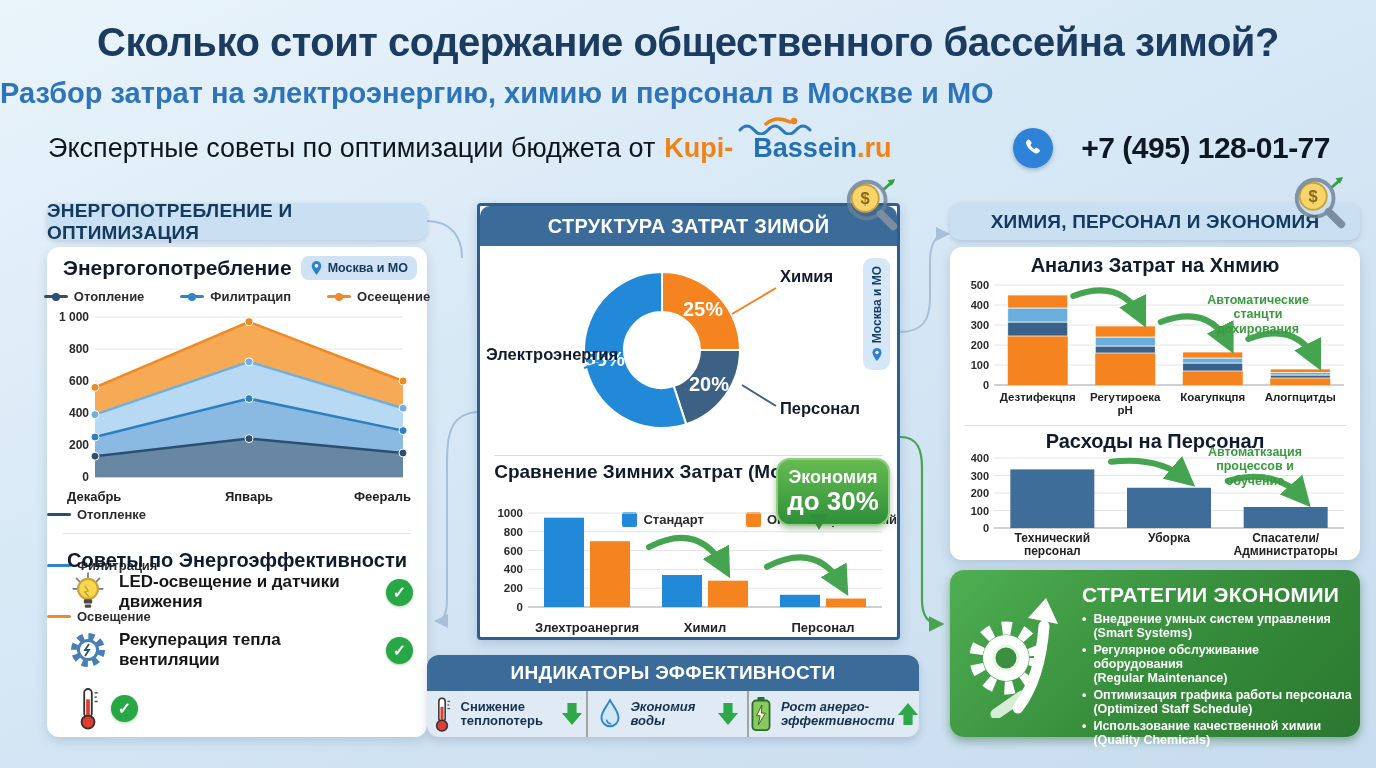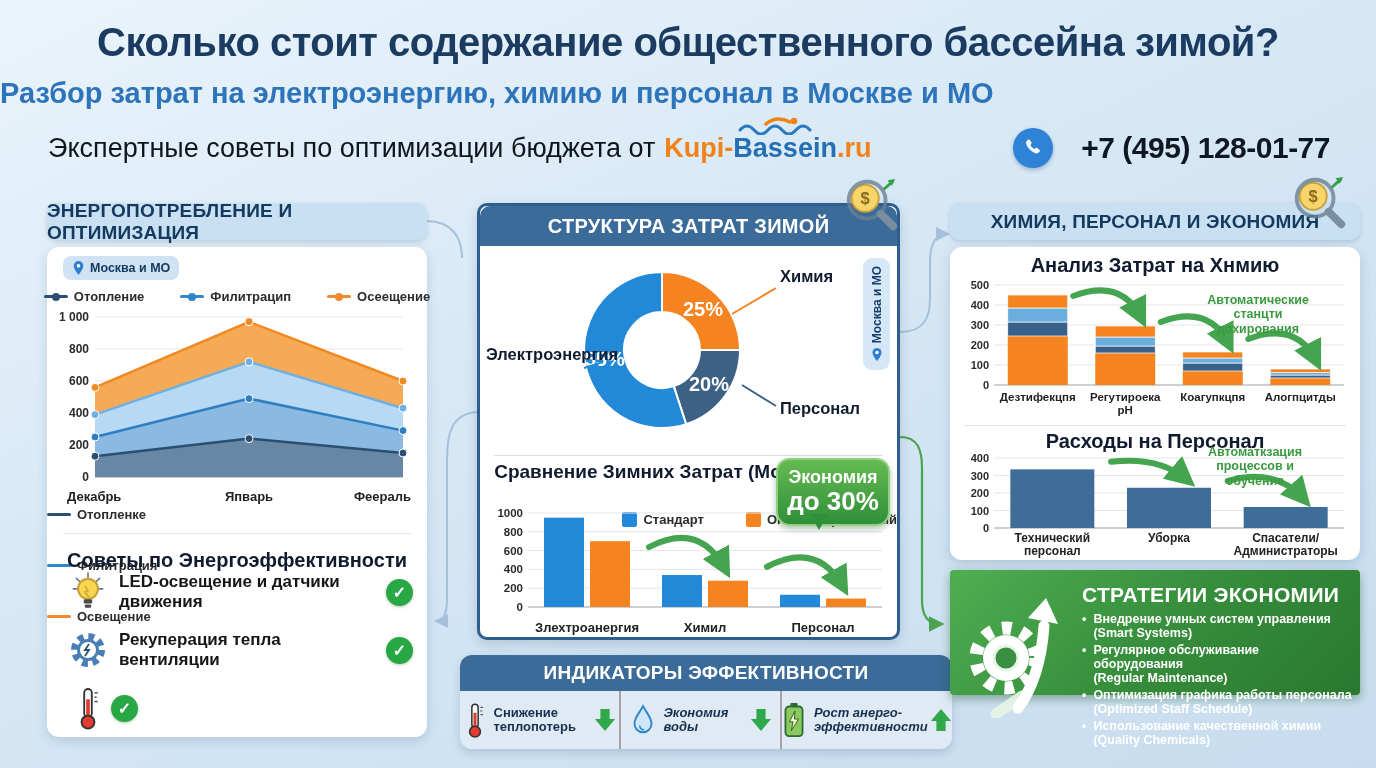--- a/index.html
+++ b/index.html
@@ -12,21 +12,21 @@
   svg text { font-family:"Liberation Sans", sans-serif; }
 
   
   .page-title { position:absolute; top:20px; left:0; width:100%; text-align:center;
     font-size:40px; font-weight:800; color:#1b3c60; letter-spacing:-.5px; }
   .page-subtitle { position:absolute; top:77px; left:0; width:100%; text-align:left;
     font-size:29px; font-weight:700; color:#2e74ba; }
   .tagline { position:absolute; top:133px; left:48px; font-size:27px; color:#10151c;
     display:flex; align-items:baseline; gap:9px; }
   .brand { position:relative; font-weight:800; }
-  .brand .o { color:#f08218; } .brand .b { color:#2470b3; }
+  .brand .o { color:#f08218; } .brand .b { color:#2470b3;margin-left:20px; }
   .brand-wave { position:absolute; left:72px; top:-16px; }
   .phone-wrap { position:absolute; top:128px; right:46px; display:flex; align-items:center; gap:28px; }
   .phone-ico { width:40px; height:40px; border-radius:50%; background:#2e82d8;
     display:flex; align-items:center; justify-content:center; box-shadow:0 2px 4px rgba(20,60,110,.3); }
   .phone-num { font-size:30px; font-weight:800; color:#0f1822; letter-spacing:-.5px; }
 
   
   .chip { position:absolute; background:#c9e0f3; border-radius:10px; display:flex; align-items:center;
     justify-content:center; font-weight:800; color:#153a60; font-size:19px; letter-spacing:.2px;
     box-shadow:0 2px 5px rgba(30,60,100,.18); z-index:2; }
@@ -57,21 +57,21 @@
   .tip-row { position:absolute; left:18px; right:14px; height:46px; display:flex; align-items:center; }
   .tip-ico { width:46px; display:flex; justify-content:center; }
   .tip-label { flex:1; padding-left:8px; font-size:17px; font-weight:700; color:#161616; }
   .check { width:27px; height:27px; border-radius:50%; background:#28a745; color:#fff; flex:none;
     display:flex; align-items:center; justify-content:center; font-size:16px; font-weight:800;
     box-shadow:0 1px 3px rgba(0,80,0,.3); }
   .check::after { content:"✓"; }
 
   
   #card-mid { left:477px; top:203px; width:423px; height:437px; background:#fff;
-    border:3px solid #2d5e8e; border-radius:10px; z-index:2; position:absolute;
+    border:3px solid #2d5e8e; border-radius:4px; z-index:2; position:absolute;
     box-shadow:0 4px 12px rgba(40,70,110,.2); }
   .blue-bar { background:#3b6b99; color:#fff; font-weight:800; display:flex;
     align-items:center; justify-content:center; letter-spacing:.3px; }
   #mid-header { height:40px; font-size:20px; border-radius:10px 10px 0 0; }
   #donut-chart { position:absolute; top:44px; left:0; }
   #mid-loc { position:absolute; top:52px; right:7px; width:27px; height:112px; background:#d6e8f7;
     border-radius:9px; display:flex; flex-direction:column; align-items:center; justify-content:center;
     gap:4px; z-index:3; }
   #mid-loc .vtxt { writing-mode:vertical-rl; transform:rotate(180deg); font-size:12px;
     font-weight:700; color:#16406b; }
@@ -84,21 +84,21 @@
   #cmp-chart { position:absolute; top:303px; left:8px; }
   #savings-badge { position:absolute; left:296px; top:252px; width:114px; padding:7px 4px 9px;
     background:linear-gradient(180deg,#66bb51,#2f8f3a); border-radius:14px; color:#fff;
     text-align:center; z-index:3; box-shadow:0 3px 6px rgba(0,60,0,.3); border:2px solid #8ed07d; }
   #savings-badge .sb1 { font-size:18px; font-weight:800; }
   #savings-badge .sb2 { font-size:26px; font-weight:800; line-height:1.05; }
   #savings-badge::after { content:""; position:absolute; left:32px; bottom:-15px;
     border:9px solid transparent; border-top:16px solid #2f8f3a; }
 
   
-  #card-ind { left:460px; top:655px; width:492px; height:94px; border-radius:12px;
+  #card-ind { left:427px; top:655px; width:492px; height:82px; border-radius:12px;
     background:#dfeaf5; position:absolute; z-index:2; box-shadow:0 4px 10px rgba(40,70,110,.2); }
   #ind-header { height:36px; font-size:19px; border-radius:12px 12px 0 0; }
   .ind-row { position:absolute; top:36px; bottom:0; left:0; right:0; display:flex; align-items:center;justify-content:center; }
   .ind-cell { flex:1; height:100%; display:flex; align-items:center; justify-content:center; gap:8px; }
   .ind-cell + .ind-cell { border-left:2px solid #a3a3a3;font-style:italic; }
   .ind-label { font-size:13px; font-weight:700; color:#15314e; line-height:1.1; }
   .ind-cell:nth-child(1) .ind-label { width:92px; }
   .ind-cell:nth-child(2) .ind-label { width:78px; }
   .ind-cell:nth-child(3) .ind-label { width:108px; }
 
@@ -110,21 +110,21 @@
   .green-ann { position:absolute; text-align:center; font-size:12.5px; font-weight:800;
     color:#3a9a3f; line-height:1.15; }
   #chem-ann { left:250px; top:46px; width:116px; }
   .rp-divider { position:absolute; top:178px; left:14px; right:14px; height:1px; background:#dde2e8; }
   #staff-title { position:absolute; top:183px; left:0; width:100%; text-align:center;
     font-size:20px; font-weight:800; color:#101b2e; }
   #staff-chart { position:absolute; top:207px; left:8px; }
   #staff-ann { left:244px; top:198px; width:122px; }
 
   
-  #card-green { position:absolute; left:950px; top:570px; width:410px; height:125px; border-radius:4px;
+  #card-green { position:absolute; left:950px; top:570px; width:410px; height:167px; border-radius:14px;
     background:linear-gradient(135deg,#4fae52 0%,#358c3a 55%,#2b7830 100%);
     box-shadow:0 4px 10px rgba(20,80,30,.4); z-index:2; color:#fff; }
   #strat-icon { position:absolute; left:12px; top:22px; }
   #strat-title { position:absolute; left:132px; top:13px; font-size:21px; font-weight:800; letter-spacing:.3px; }
   #strat-list { position:absolute; left:132px; top:42px; right:8px; }
   .strat-item { display:flex; gap:7px; margin-bottom:3px; font-size:12.5px; font-weight:700; line-height:1.12; }
   .strat-item .bullet { flex:none; }
   .strat-sub { display:block; font-weight:600; }
 
   
@@ -173,20 +173,21 @@
         <path d="M6.4 3.1c.6-.6 1.6-.5 2.1.2l1.7 2.4c.4.6.4 1.4-.1 1.9l-1 1.1c1 1.9 2.6 3.5 4.5 4.5l1.1-1c.5-.5 1.3-.5 1.9-.1l2.4 1.7c.7.5.8 1.5.2 2.1l-1.4 1.4c-.6.6-1.6.9-2.4.6C10 16.3 6 12.3 4.4 6.9c-.3-.8 0-1.8.6-2.4z" fill="#fff"></path>
       </svg>
     </span>
     <span class="phone-num">+7 (495) 128-01-77</span>
   </div>
 
   <div class="chip" id="chip-left">ЭНЕРГОПОТРЕБЛЕНИЕ И ОПТИМИЗАЦИЯ</div>
 
   <div class="card" id="card-left">
     <div class="lp-titlerow">
+      <span class="chart-h">Энергогопотребление</span>
       <span class="loc-badge">
         <svg width="13" height="16" viewBox="0 0 24 30">
           <path d="M12 2a9 9 0 0 0-9 9c0 6.6 9 17 9 17s9-10.4 9-17a9 9 0 0 0-9-9z" fill="#2f7fd0"></path>
           <circle cx="12" cy="11" r="3.4" fill="#fff"></circle>
         </svg>
         <span>Москва и МО</span>
       </span>
     </div>
 
     <div class="legend-row" id="lp-legend-top">

